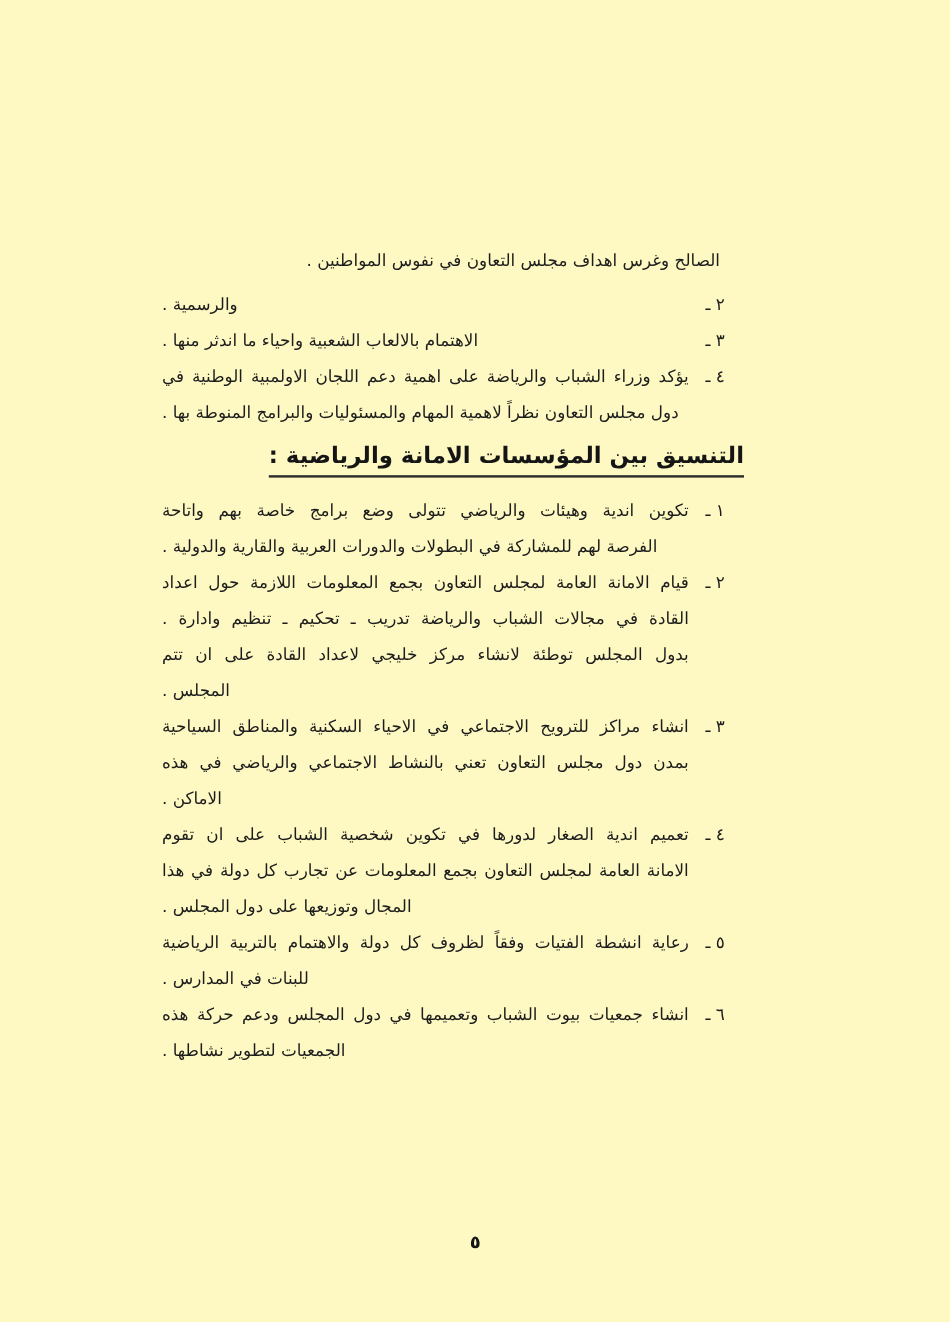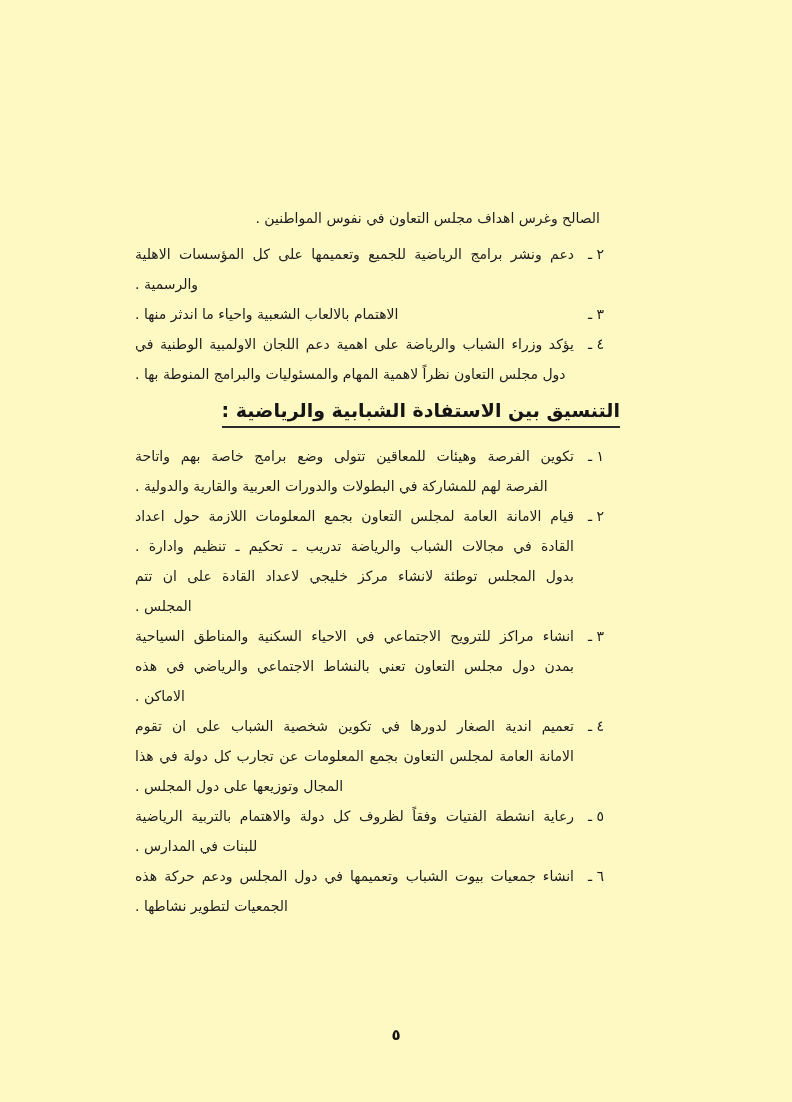--- a/index.html
+++ b/index.html
@@ -71,21 +71,20 @@
 <div class="page" dir="rtl">
   <div class="content">
 
     <div class="intro-line">الصالح وغرس اهداف مجلس التعاون في نفوس المواطنين .</div>
 
     <div class="list">
 
       <div class="item mt">
         <div class="marker">٢ ـ</div>
         <div class="body">
-          <div class="ln fill">دعم ونشر برامج الرياضية للجميع وتعميمها على كل المؤسسات الاهلية</div>
           <div class="ln end">والرسمية .</div>
         </div>
       </div>
 
       <div class="item">
         <div class="marker">٣ ـ</div>
         <div class="body">
           <div class="ln end">الاهتمام بالالعاب الشعبية واحياء ما اندثر منها .</div>
         </div>
       </div>
@@ -94,29 +93,29 @@
         <div class="marker">٤ ـ</div>
         <div class="body">
           <div class="ln fill">يؤكد وزراء الشباب والرياضة على اهمية دعم اللجان الاولمبية الوطنية في</div>
           <div class="ln end">دول مجلس التعاون نظراً لاهمية المهام والمسئوليات والبرامج المنوطة بها .</div>
         </div>
       </div>
 
     </div>
 
     <div class="heading-wrap">
-      <span class="section-heading">التنسيق بين الاستفادة الشبابية والرياضية :</span>
+      <span class="section-heading">التنسيق بين المؤسسات الامانة والرياضية :</span>
     </div>
 
     <div class="list">
 
       <div class="item">
         <div class="marker">١ ـ</div>
         <div class="body">
-          <div class="ln fill">تكوين الفرصة وهيئات للمعاقين تتولى وضع برامج خاصة بهم واتاحة</div>
+          <div class="ln fill">تكوين اندية وهيئات والرياضي تتولى وضع برامج خاصة بهم واتاحة</div>
           <div class="ln end">الفرصة لهم للمشاركة في البطولات والدورات العربية والقارية والدولية .</div>
         </div>
       </div>
 
       <div class="item">
         <div class="marker">٢ ـ</div>
         <div class="body">
           <div class="ln fill">قيام الامانة العامة لمجلس التعاون بجمع المعلومات اللازمة حول اعداد</div>
           <div class="ln fill">القادة في مجالات الشباب والرياضة تدريب ـ تحكيم ـ تنظيم وادارة .</div>
           <div class="ln fill">بدول المجلس توطئة لانشاء مركز خليجي لاعداد القادة على ان تتم</div>

